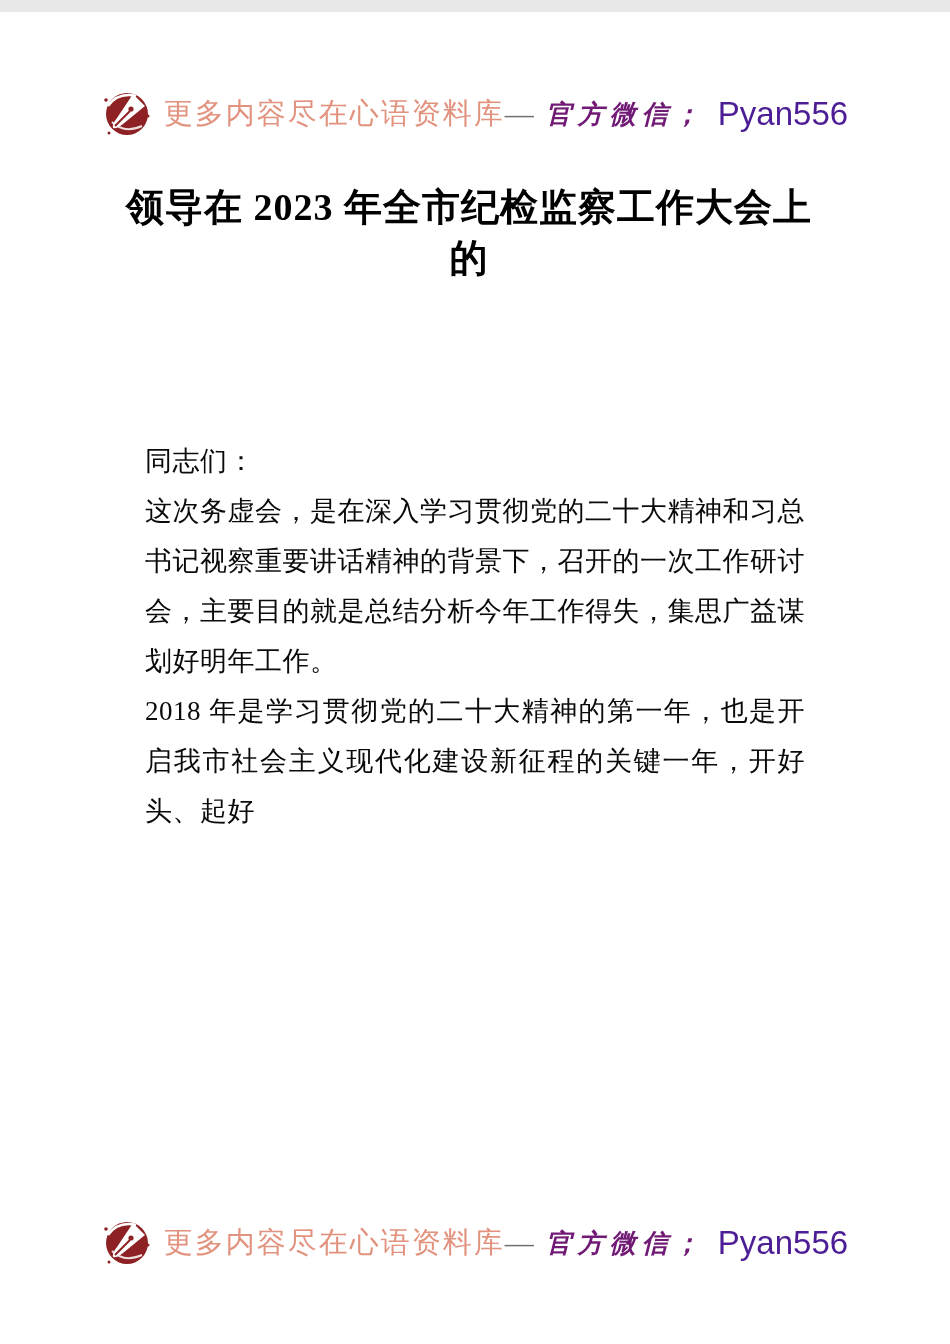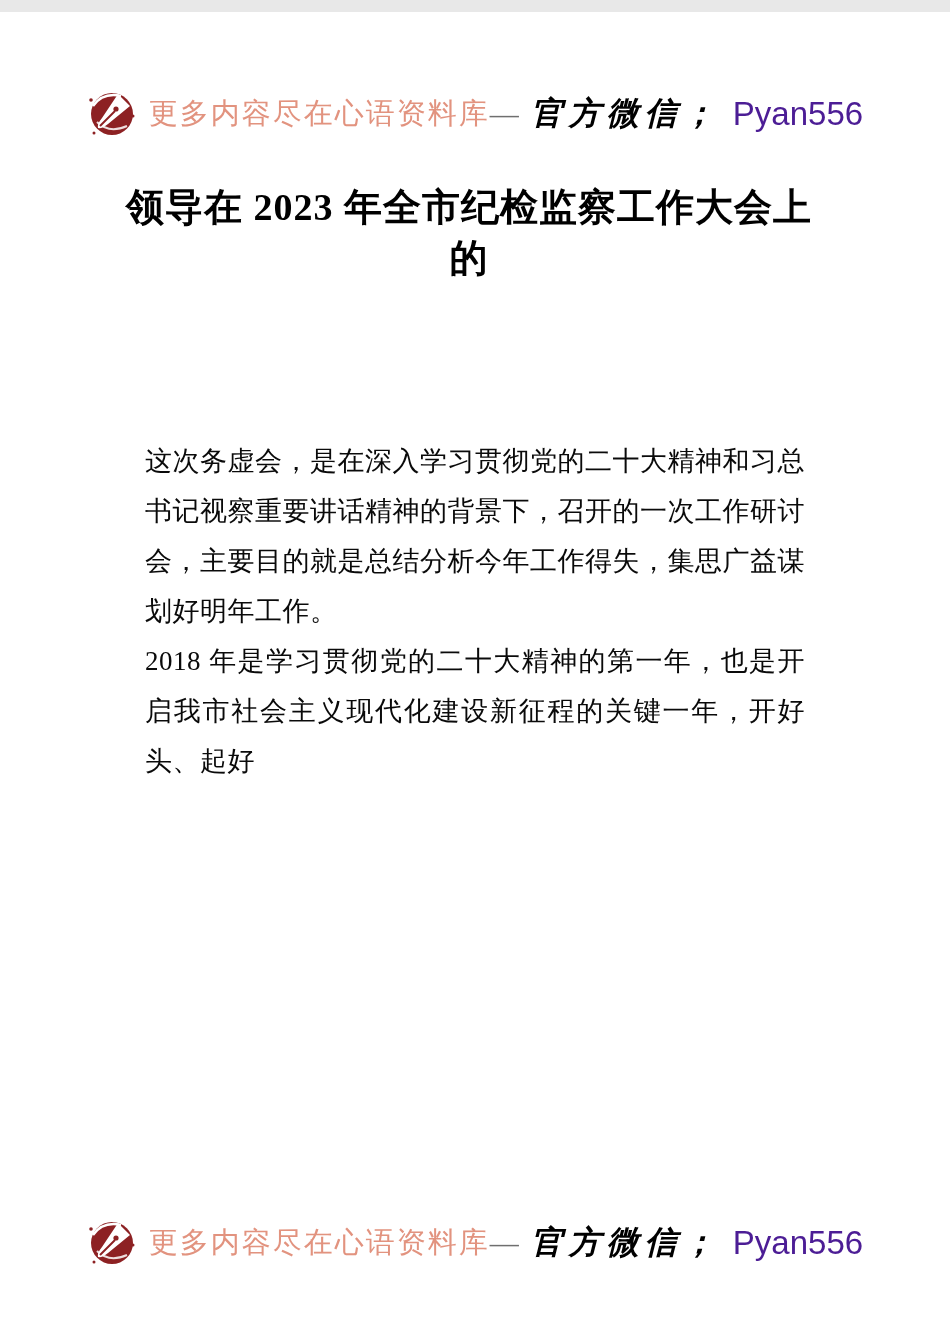--- a/index.html
+++ b/index.html
@@ -23,22 +23,22 @@
   .watermark.footer{top:1198px;height:66px;}
   .wm-logo{width:50px;height:56px;flex:0 0 auto;}
   .wm-main{
     color:#e2937f;
     font-size:29px;
     letter-spacing:2px;
     font-family:"Liberation Serif","DejaVu Serif",serif;
   }
   .wm-dash{color:#6f6f6f;font-size:29px;margin-left:-12px;}
   .wm-wechat{
-    color:#000000;
-    font-size:32px;
+    color:#701a75;
+    font-size:26px;
     font-style:italic;
     font-weight:bold;
     letter-spacing:6px;
     font-family:"DejaVu Serif","Liberation Serif",serif;
   }
   .wm-account{
     color:#4c1d95;
     font-size:33px;
     font-family:"Liberation Sans","DejaVu Sans",sans-serif;
   }
@@ -93,20 +93,21 @@
     </svg>
     <span class="wm-main">更多内容尽在心语资料库</span>
     <span class="wm-dash">—</span>
     <span class="wm-wechat">官方微信；</span>
     <span class="wm-account">Pyan556</span>
   </div>
 
   <div class="doc-title line1">领导在 2023 年全市纪检监察工作大会上的</div>
 
   <div class="doc-body">
+    <p>同志们：</p>
     <p>这次务虚会，是在深入学习贯彻党的二十大精神和习总书记视察重要讲话精神的背景下，召开的一次工作研讨会，主要目的就是总结分析今年工作得失，集思广益谋划好明年工作。</p>
     <p>2018 年是学习贯彻党的二十大精神的第一年，也是开启我市社会主义现代化建设新征程的关键一年，开好头、起好</p>
   </div>
 
   <div class="watermark footer">
     <svg class="wm-logo" viewBox="0 0 50 56" aria-hidden="true">
       <circle cx="25" cy="28" r="21" fill="#8d2123"></circle>
       <path d="M6 20 Q16 6 34 10" stroke="#ffffff" stroke-width="2.5" fill="none"></path>
       <path d="M10 36 Q22 48 40 40" stroke="#ffffff" stroke-width="2" fill="none" opacity="0.85"></path>
       <path d="M31 8 L43 20 L21 38 Q15 43 11 42 Q10 38 15 32 Z" fill="#ffffff"></path>

